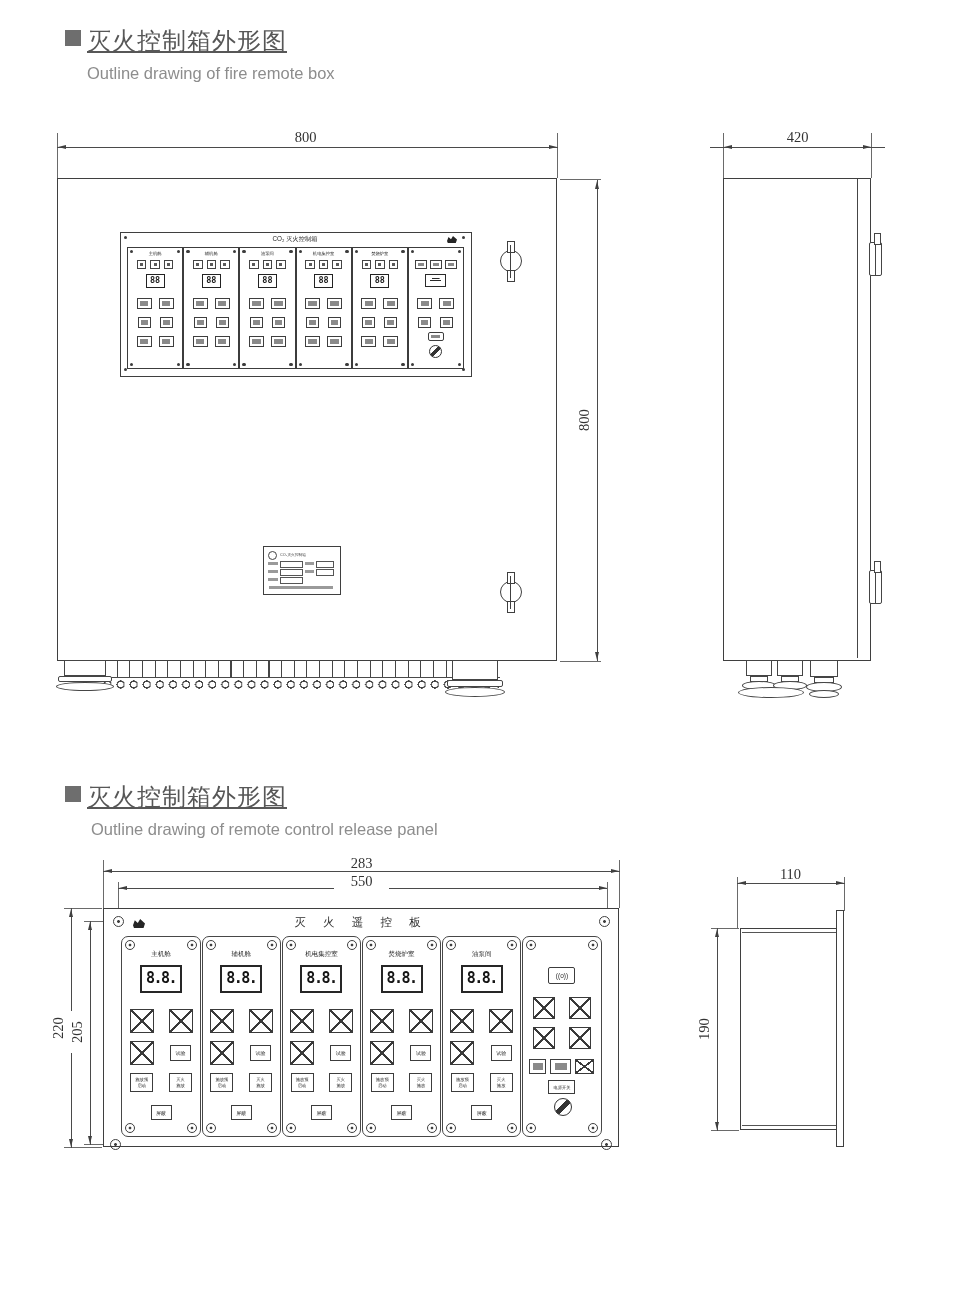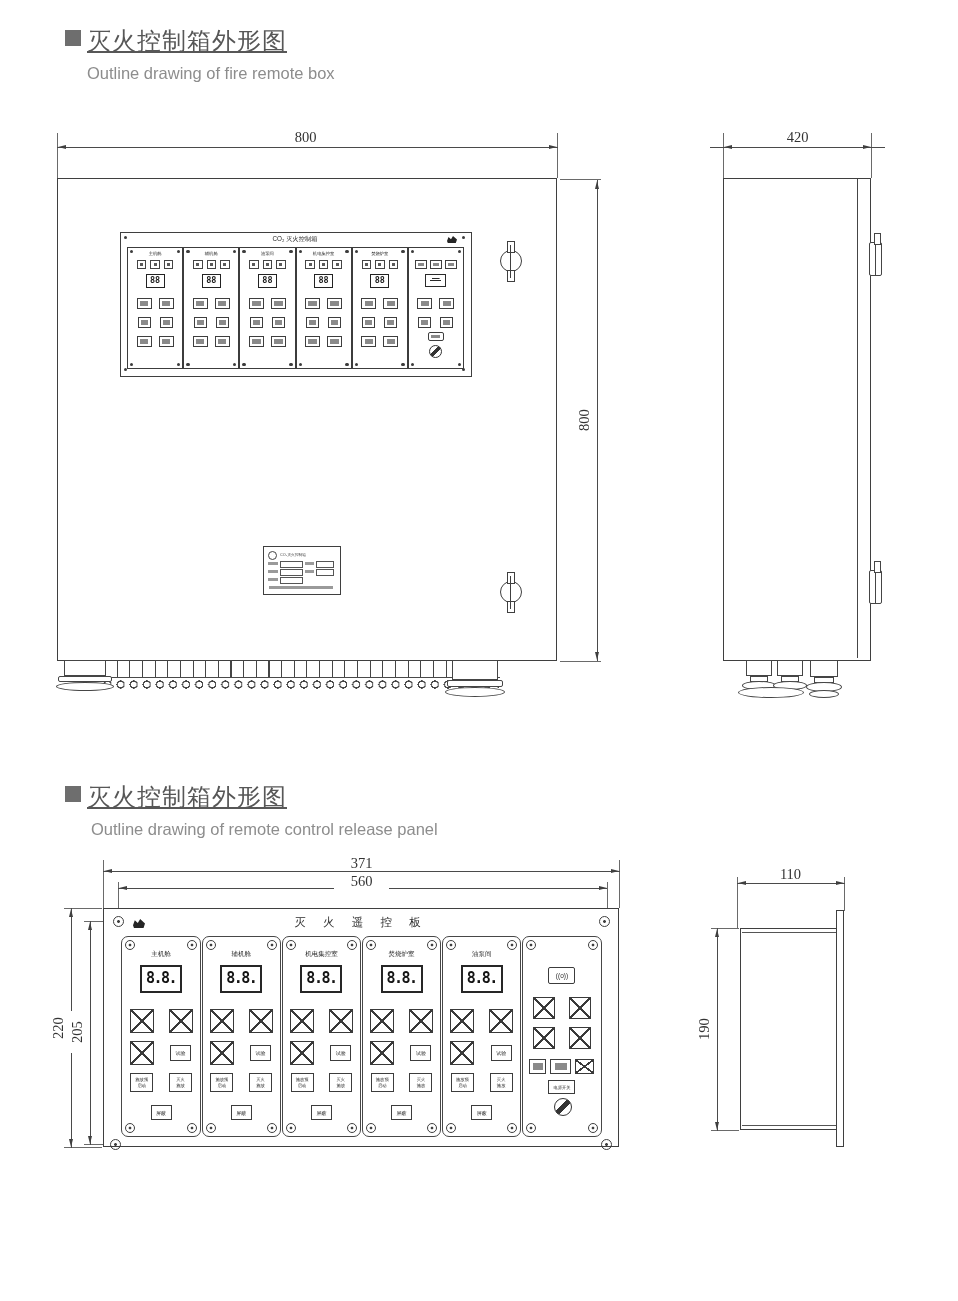--- a/index.html
+++ b/index.html
@@ -340,28 +340,28 @@
 
   <div class="hsq" style="left:65px;top:786px;"></div>
   <div class="hcn" style="left:87px;top:781px;">灭火控制箱外形图</div>
   <div class="hen" style="left:83px;top:820px;margin-left:8px;">Outline drawing of remote control release panel</div>
 
   <div class="lv" style="left:103px;top:860px;height:48px;background:#6a6a6a;"></div>
   <div class="lv" style="left:619px;top:860px;height:48px;background:#6a6a6a;"></div>
   <div class="lh" style="left:103px;top:871px;width:517px;"></div>
   <div class="arr l" style="left:104px;top:868.8px;"></div>
   <div class="arr r" style="left:611px;top:868.8px;"></div>
-  <div class="dimlab" style="left:334px;top:855px;width:55px;">371</div>
+  <div class="dimlab" style="left:334px;top:855px;width:55px;">283</div>
 
   <div class="lv" style="left:118px;top:882px;height:36px;background:#6a6a6a;"></div>
   <div class="lv" style="left:607px;top:882px;height:36px;background:#6a6a6a;"></div>
   <div class="lh" style="left:118px;top:888px;width:489px;"></div>
   <div class="arr l" style="left:119px;top:885.8px;"></div>
   <div class="arr r" style="left:599px;top:885.8px;"></div>
-  <div class="dimlab" style="left:334px;top:873px;width:55px;">560</div>
+  <div class="dimlab" style="left:334px;top:873px;width:55px;">550</div>
 
   <div class="lh" style="left:64px;top:907.5px;width:38px;background:#6a6a6a;"></div>
   <div class="lh" style="left:64px;top:1147px;width:38px;background:#6a6a6a;"></div>
   <div class="lv" style="left:71px;top:908px;height:240px;"></div>
   <div class="arr u" style="left:68.7px;top:909px;"></div>
   <div class="arr d" style="left:68.7px;top:1139px;"></div>
   <div class="dimlab v" style="left:37px;top:1020px;width:42px;">220</div>
 
   <div class="lh" style="left:84px;top:920.5px;width:32px;background:#6a6a6a;"></div>
   <div class="lh" style="left:84px;top:1144px;width:28px;background:#6a6a6a;"></div>

